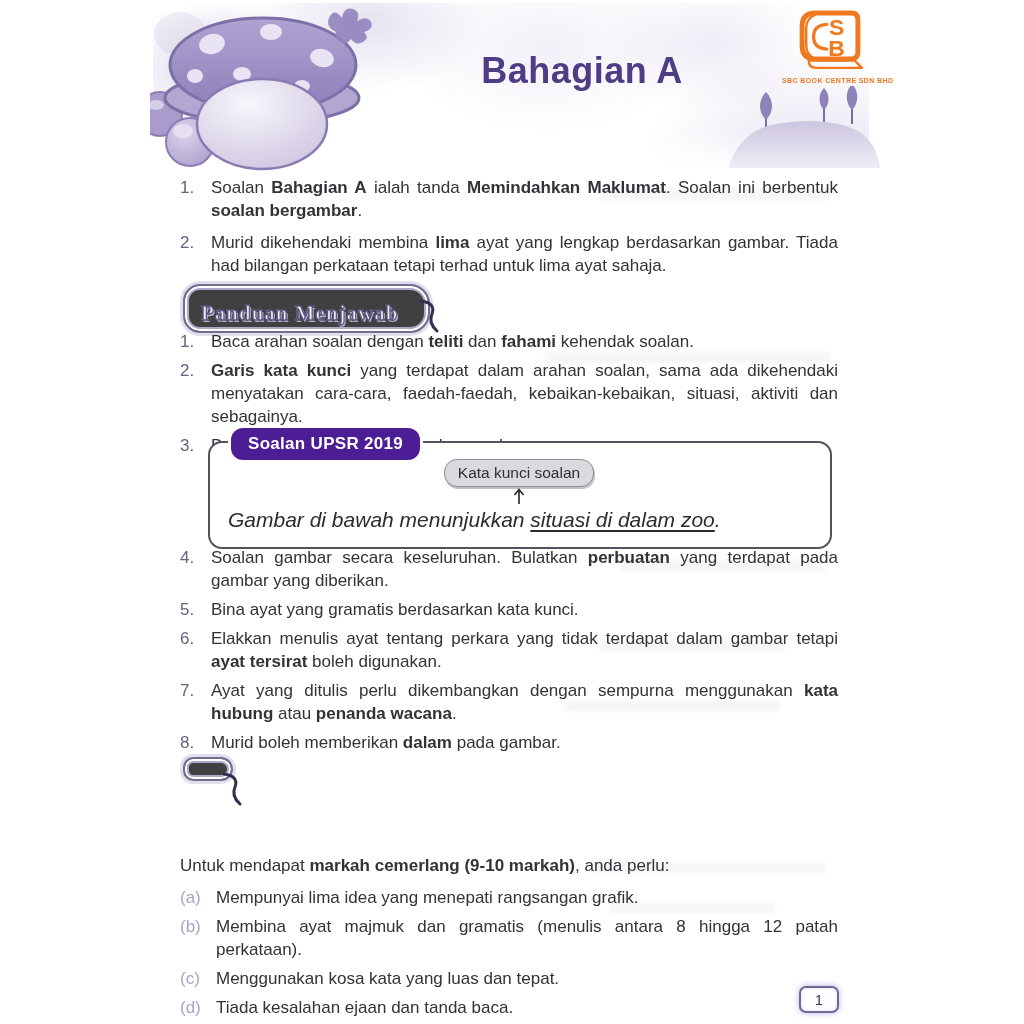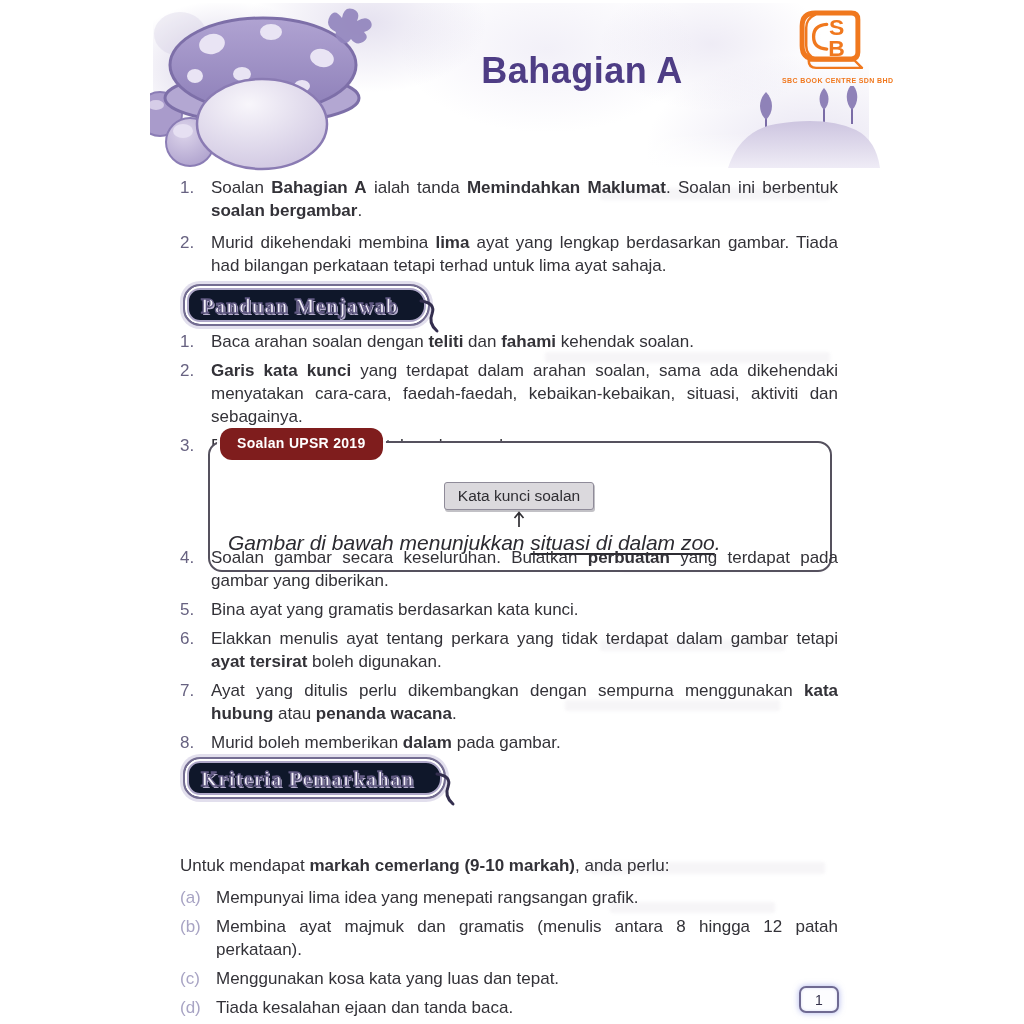--- a/index.html
+++ b/index.html
@@ -36,36 +36,36 @@
   .intro-list .item{margin-bottom:9px;}
   .num{flex:0 0 31px;color:#676281;}
   .letters .num{flex:0 0 36px;color:#a8a4c4;}
   .itext{flex:1;text-align:justify;}
   .s-b{font-weight:bold;}
   .s-i{font-style:italic;}
   .s-u{text-decoration:underline;text-underline-offset:3px;}
 
   
   .tagwrap{position:absolute;left:183px;}
-  .tagbadge{position:relative;display:inline-block;padding:8px 30px 5px 16px;background:#0f172a;
+  .tagbadge{position:relative;display:inline-block;padding:15px 30px 5px 16px;background:#404040;
     border:2px solid #746d92;border-radius:17px 20px 20px 17px;
     box-shadow:0 0 0 3px rgba(160,150,195,.30), inset 0 0 0 2px #ffffff, inset 0 0 0 4px #aea7c8;}
   .taglabel{font-family:"Liberation Serif",serif;font-weight:bold;font-size:21px;letter-spacing:1px;
     color:#f3f1f8;-webkit-text-stroke:1.3px #5f5881;text-shadow:1.5px 1.5px 0 #b7b0ce;}
   .ribbon{position:absolute;right:-14px;top:12px;}
 
   
   .soalanbox{position:relative;margin-left:28px;margin-right:6px;border:2px solid #55515e;
     border-radius:14px;padding:16px 20px 14px 18px;background:#fff;}
-  .soalan-badge{position:absolute;top:-15px;left:10px;background:#7f1d1d;color:#fff;font-weight:bold;
-    font-size:14px;padding:4px 17px 5px;border-radius:12px;letter-spacing:.3px;
+  .soalan-badge{position:absolute;top:-15px;left:21px;background:#4c1d95;color:#fff;font-weight:bold;
+    font-size:17px;padding:4px 17px 5px;border-radius:12px;letter-spacing:.3px;
     box-shadow:0 0 0 3px rgba(255,255,255,.95);}
   .keyword-row{text-align:center;}
-  .keyword-badge{display:inline-block;background:#dbd9dd;border:1.5px solid #8f8b99;border-radius:3px;
-    padding:1px 13px 2px;font-size:15.5px;color:#2f2e33;box-shadow:1px 2px 0 rgba(120,118,128,.45);margin-top:23px;}
+  .keyword-badge{display:inline-block;background:#dbd9dd;border:1.5px solid #8f8b99;border-radius:13px;
+    padding:1px 13px 2px;font-size:15.5px;color:#2f2e33;box-shadow:1px 2px 0 rgba(120,118,128,.45);}
   .arrow-row{text-align:center;height:18px;line-height:10px;}
   .soalan-lines{font-size:21px;line-height:26px;color:#2c2b31;margin-top:2px;}
 
   
   .pagebadge{position:absolute;left:799px;top:986px;width:36px;height:23px;border:2px solid #6f6a92;
     border-radius:7px;background:#fdfdff;display:flex;align-items:center;justify-content:center;
     font-size:14px;color:#33304a;box-shadow:0 0 6px rgba(110,120,220,.55), inset 0 0 3px rgba(110,120,220,.25);}
 
   
   .ghost{position:absolute;background:rgba(122,117,148,.07);filter:blur(1.5px);border-radius:3px;}
@@ -226,21 +226,20 @@
         <span class="itext"><span>Ayat yang ditulis perlu dikembangkan dengan sempurna menggunakan </span><span class="s-b">kata hubung</span><span> atau </span><span class="s-b">penanda wacana</span><span>.</span></span>
       </div>
       <div class="item">
         <span class="num">8.</span>
         <span class="itext"><span>Murid boleh memberikan </span><span class="s-b">dalam</span><span> pada gambar.</span></span>
       </div>
     </div>
 
   <div class="tagwrap" style="top:757px;">
     <span class="tagbadge">
-      <span class="taglabel">Kriteria Pemarkahan</span>
       <svg class="ribbon" width="24" height="36" viewBox="0 0 24 36">
         <path d="M3,3 q15,2 11,13 q-4,9 5,17" fill="none" stroke="#332e4e" stroke-width="3" stroke-linecap="round"></path>
       </svg>
     </span>
   </div>
 
   <div class="sec" style="top:854px;">
     <div style="margin-bottom:9px;"><span>Untuk mendapat </span><span class="s-b">markah cemerlang (9-10 markah)</span><span>, anda perlu:</span></div>
     <div class="letters">
         <div class="item">

